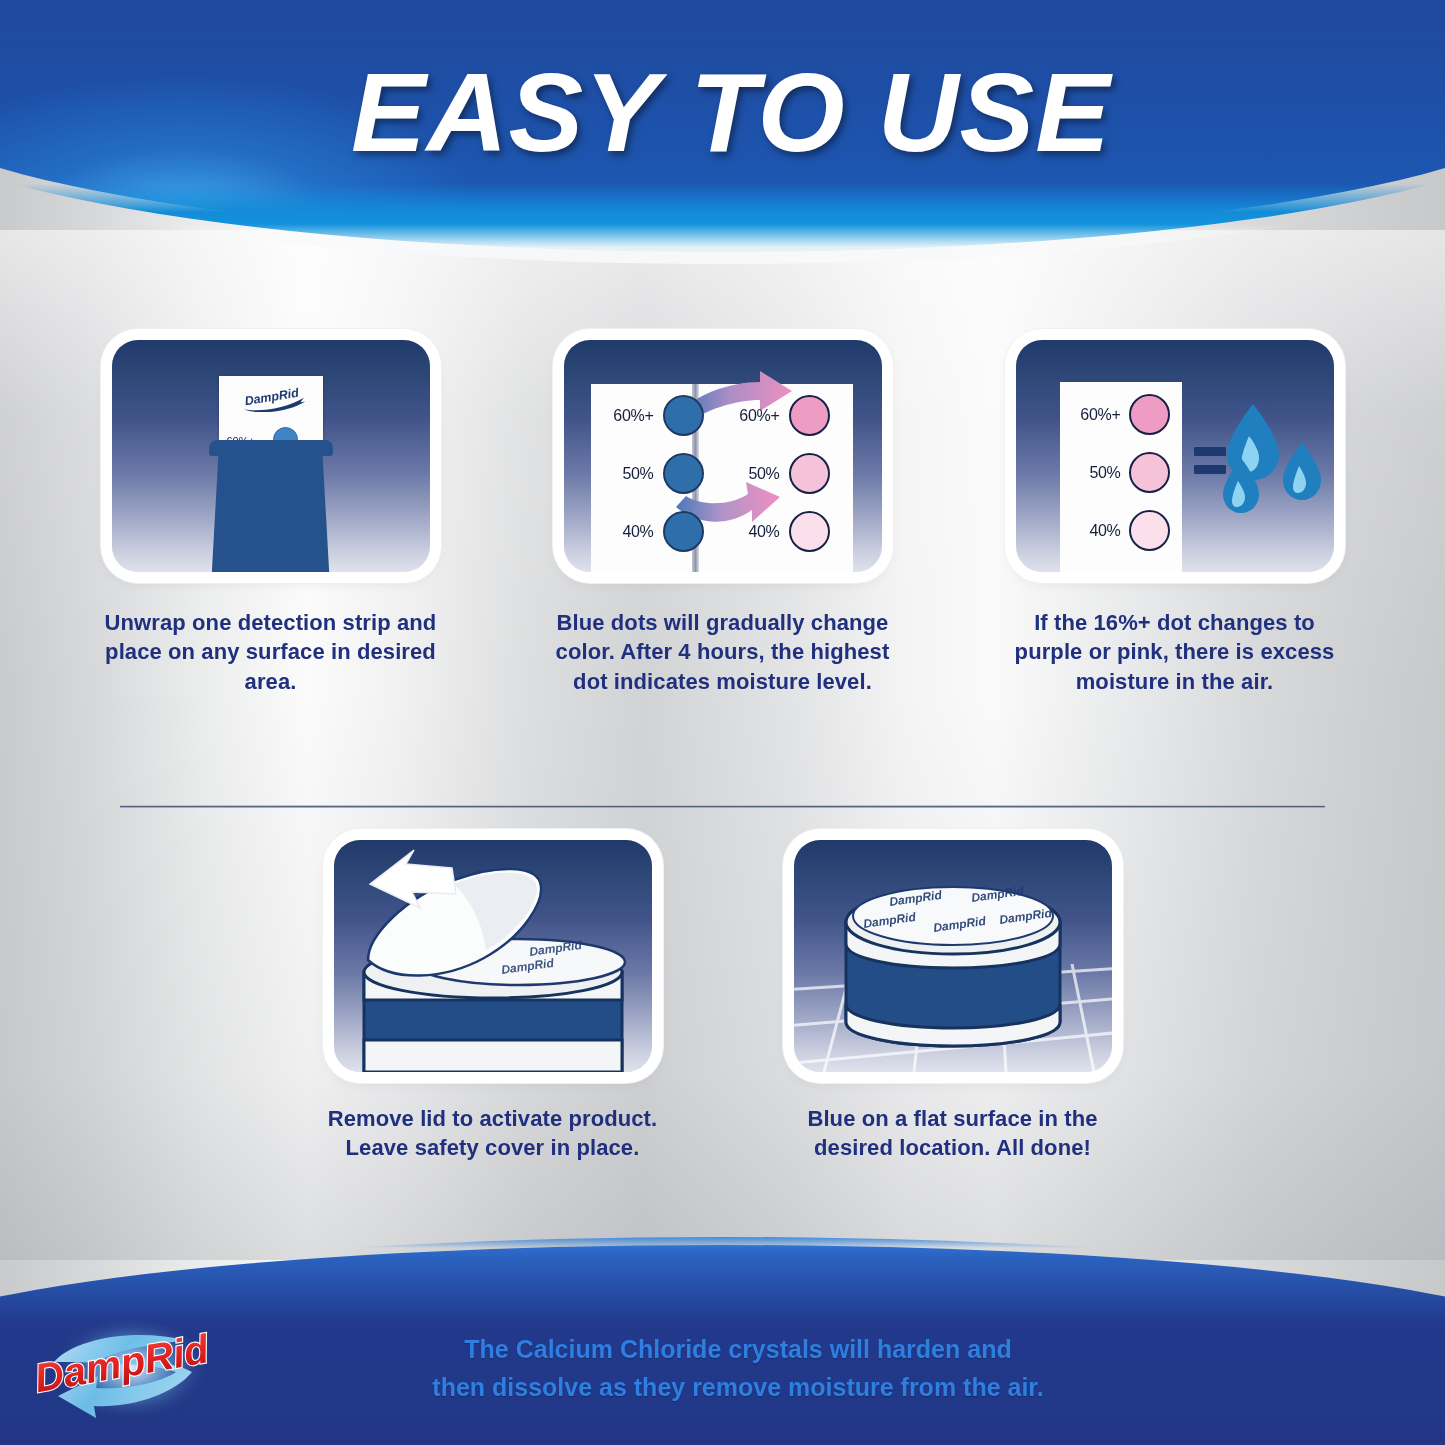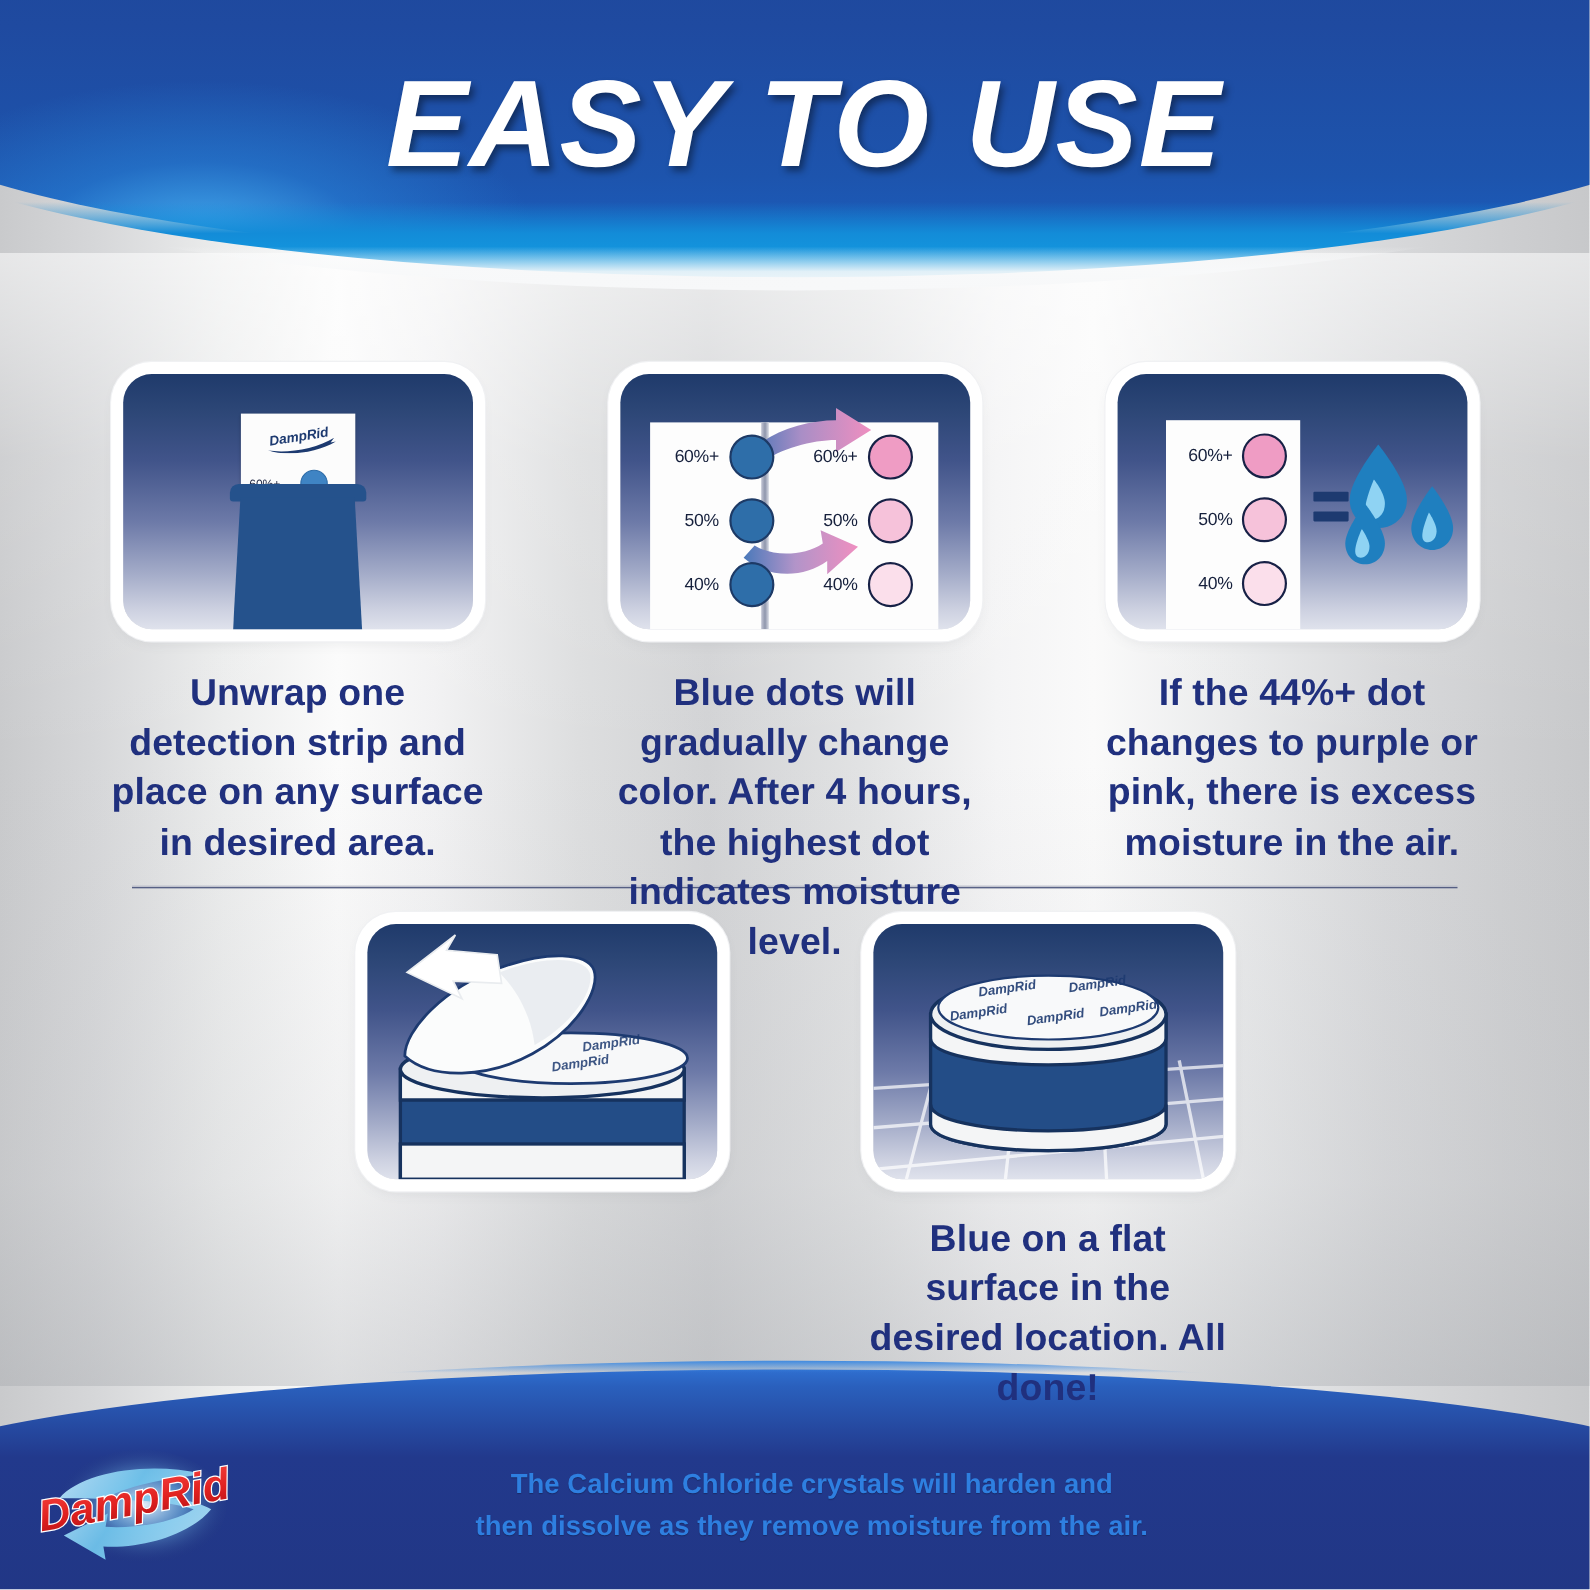--- a/index.html
+++ b/index.html
@@ -173,21 +173,21 @@
        0 0 0 11px #ffffff,
        0 0 0 12px #f0f1f3,
        0 5px 16px rgba(90,95,105,0.30);
     overflow: hidden;
   }
 
   .caption {
     margin-top: 36px;
     text-align: center;
     color: #20307e;
-    font-size: 34px;
+    font-size: 22px;
     font-weight: 700;
     line-height: 1.33;
     letter-spacing: 0.1px;
   }
   .row2 .caption { margin-top: 32px; }
 
   .divider {
     position: absolute;
     left: 120px; top: 805px; width: 1205px; height: 3px;
     z-index: 7;
@@ -427,21 +427,21 @@
           <g>
             <path d="M19 0 C19 0 38 24 38 38 C38 50 29 58 19 58 C9 58 0 50 0 38 C0 24 19 0 19 0 Z" transform="translate(62,44)" fill="#1f7fbf"></path>
             <path d="M16 24 C16 24 23 34 23 41 C23 47 19 51 15 51 C12 51 10 49 10 45 C10 38 16 24 16 24 Z" transform="translate(62,44)" fill="#8fd3f3"></path>
           </g>
           <g>
             <path d="M18 0 C18 0 36 23 36 36 C36 47 28 55 18 55 C8 55 0 47 0 36 C0 23 18 0 18 0 Z" transform="translate(2,60)" fill="#1f7fbf"></path>
             <path d="M15 23 C15 23 22 33 22 39 C22 45 18 49 14 49 C11 49 9 47 9 43 C9 36 15 23 15 23 Z" transform="translate(2,60)" fill="#8fd3f3"></path>
           </g>
         </svg>
       </div>
-      <div class="caption">If the 44%+ dot changes to purple or pink, there is excess moisture in the air.</div>
+      <div class="caption">If the 16%+ dot changes to purple or pink, there is excess moisture in the air.</div>
     </div>
 
   </div>
 
   <div class="steps-row row2">
 
     <div class="step">
       <div class="panel">
         <svg style="position:absolute;left:0;top:0;width:318px;height:232px;" viewBox="0 0 318 232">
 
@@ -460,20 +460,21 @@
           </g>
 
           <path d="M34 120 C34 96 70 58 120 40 C164 24 200 26 206 42
                    C212 60 190 96 150 118 C110 140 58 142 34 120 Z" fill="#fbfcfc" stroke="#1d3a70" stroke-width="2.5"></path>
           <path d="M120 44 C162 28 196 30 202 44 C207 58 188 90 152 110
                    C150 92 142 66 120 44 Z" fill="#e6eaee" opacity="0.85"></path>
 
           <path d="M118 28 L72 24 L80 10 L36 44 L86 68 L78 52 L122 54 Z" fill="#ffffff" stroke="#e9ecef" stroke-width="1.5"></path>
         </svg>
       </div>
+      <div class="caption">Remove lid to activate product. Leave safety cover in place.</div>
     </div>
 
     <div class="step">
       <div class="panel">
         <svg style="position:absolute;left:0;top:0;width:318px;height:232px;" viewBox="0 0 318 232">
 
           <g stroke="#ffffff" stroke-width="3" opacity="0.7" fill="none">
             <path d="M-10 150 L330 128"></path>
             <path d="M-10 186 L330 158"></path>
             <path d="M-10 224 L330 192"></path>

